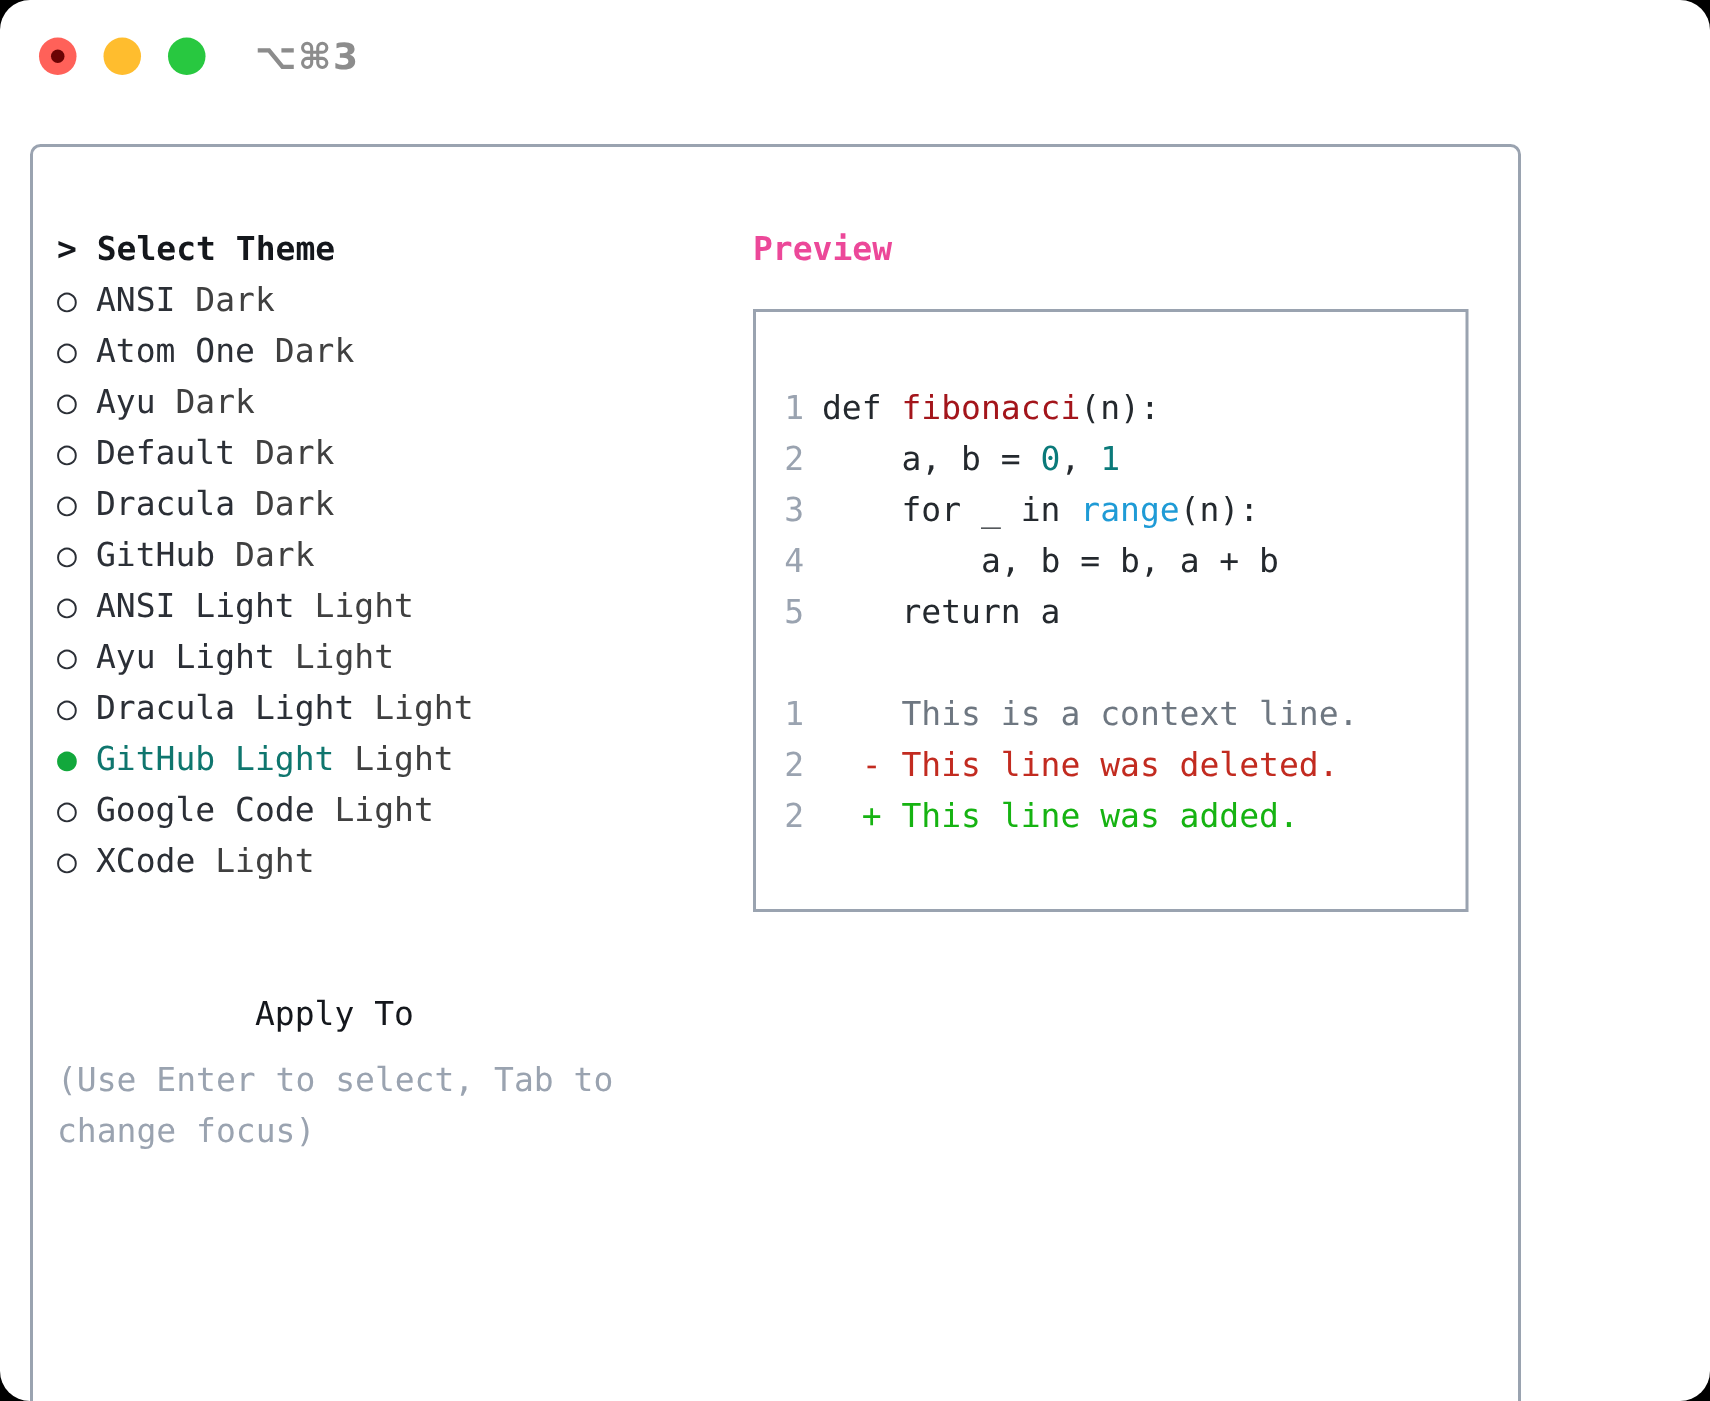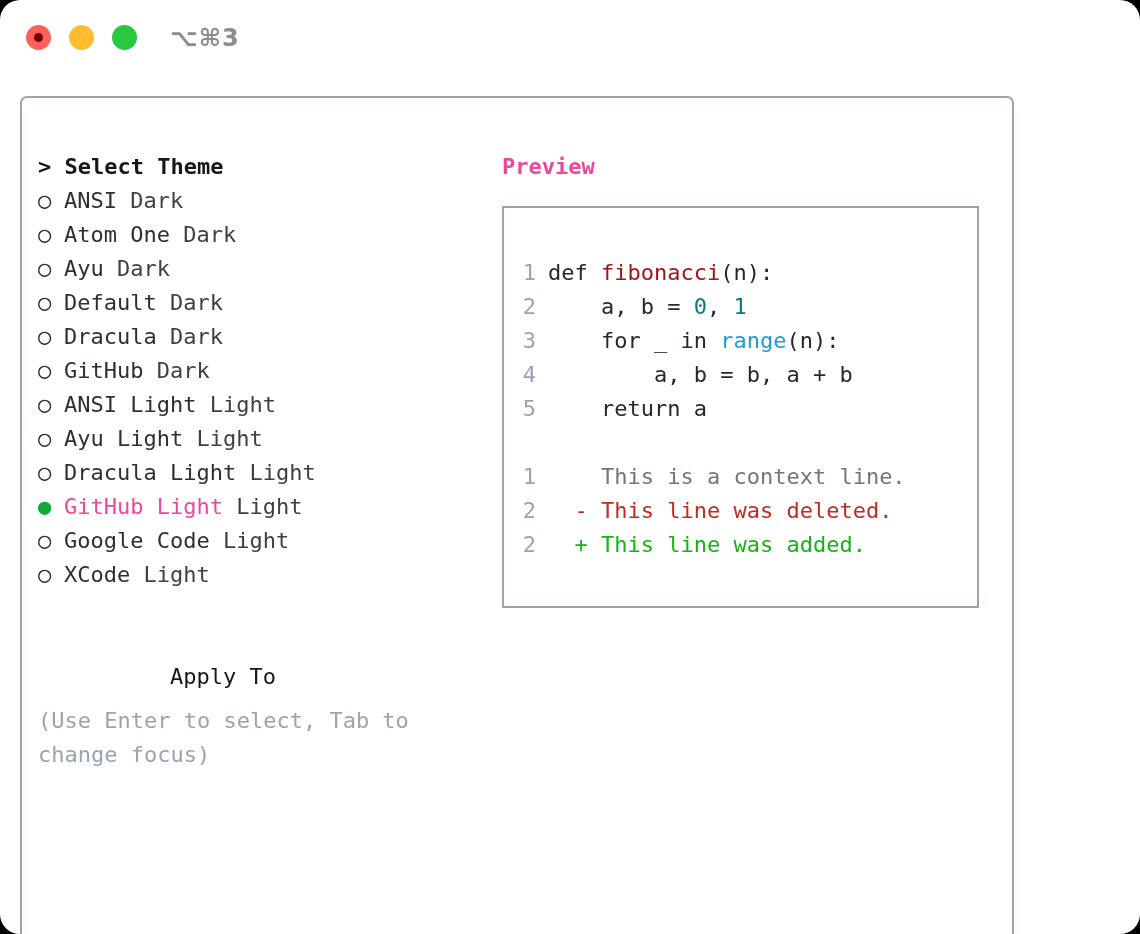--- a/index.html
+++ b/index.html
@@ -110,21 +110,21 @@
     color: #14171c;
   }
 
   .marker {
     display: inline-block;
     width: 26px;
     color: #2b2f36;
   }
   .marker.sel { color: #12a83c; }
 
-  .item-label.sel { color: #ec4899; text-align: center; }
+  .item-label.sel { color: #0f766e; text-align: center; }
   .variant {
     color: #404040;
   }
 
   .spacer-row { height: 34px; }
 
   .hint {
     margin-top: 10px;
     font-size: 22px;
     line-height: 34px;

